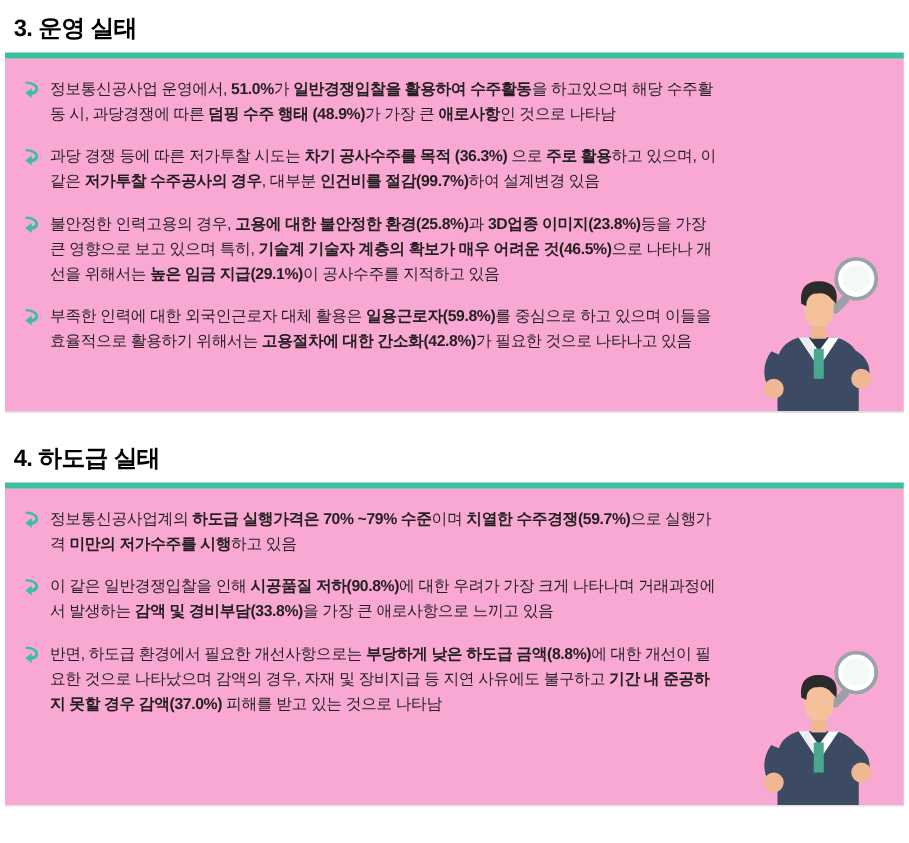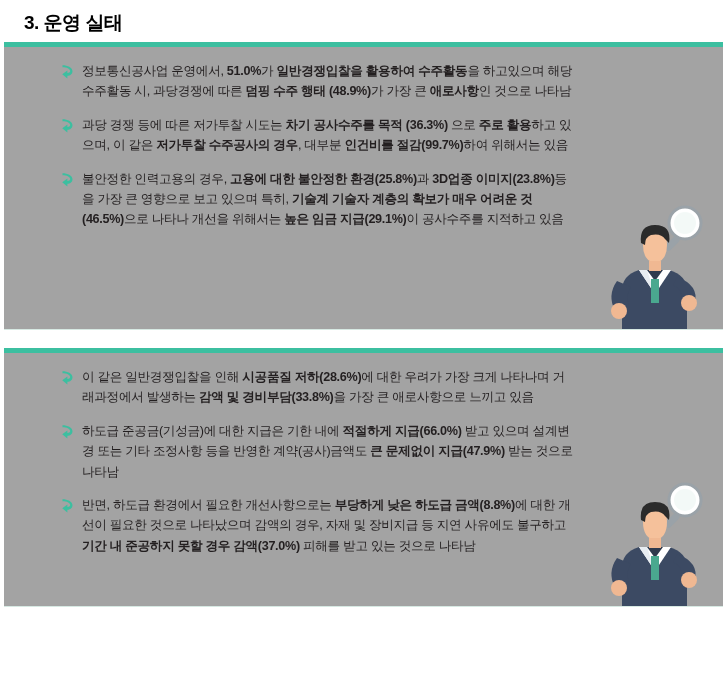--- a/index.html
+++ b/index.html
@@ -20,34 +20,33 @@
     height: 674px;
   }
   .section {
     position: relative;
   }
   .section-title {
     font-size: 19px;
     font-weight: bold;
     color: #000000;
     letter-spacing: -0.5px;
-    padding: 6px 0 6px 24px;
+    padding: 6px 0 6px 11px;
   }
   .rule {
     height: 5px;
     background: #3cbfa0;
     margin: 0 4px 0 4px;
   }
   .panel {
     position: relative;
     margin: 0 4px;
-    background: #a3a3a3;
+    background: #f9a8d4;
     border-bottom: 1px solid #d7e9e3;
     overflow: hidden;
-    padding-left: 42px;
   }
   .panel.sec1 { height: 282px; }
   .panel.sec2 { height: 253px; }
   .bullets {
     position: relative;
     z-index: 2;
     padding: 14px 150px 10px 14px;
   }
   .bullet {
     display: flex;
@@ -99,27 +98,33 @@
           <div class="bullet">
             <span class="arrow-icon"><svg viewBox="0 0 16 18" width="16" height="18">
                 <path d="M2.5 3.2 C7.5 3.2 12.5 5.4 12.5 9.2 C12.5 12.0 10.0 13.8 7.4 13.8 L7.4 16.4 L2.2 12.3 L7.4 8.4 L7.4 10.9 C9.0 10.9 10.2 10.3 10.2 9.0 C10.2 6.8 6.6 5.2 2.5 5.2 Z" fill="#3cbfa0"></path>
               </svg></span>
             <div class="btext"><span>정보통신공사업 운영에서, </span><b>51.0%</b><span>가 </span><b>일반경쟁입찰을 활용하여 수주활동</b><span>을 하고있으며 해당 수주활동 시, 과당경쟁에 따른 </span><b>덤핑 수주 행태 (48.9%)</b><span>가 가장 큰 </span><b>애로사항</b><span>인 것으로 나타남</span></div>
           </div>
           <div class="bullet">
             <span class="arrow-icon"><svg viewBox="0 0 16 18" width="16" height="18">
                 <path d="M2.5 3.2 C7.5 3.2 12.5 5.4 12.5 9.2 C12.5 12.0 10.0 13.8 7.4 13.8 L7.4 16.4 L2.2 12.3 L7.4 8.4 L7.4 10.9 C9.0 10.9 10.2 10.3 10.2 9.0 C10.2 6.8 6.6 5.2 2.5 5.2 Z" fill="#3cbfa0"></path>
               </svg></span>
-            <div class="btext"><span>과당 경쟁 등에 따른 저가투찰 시도는 </span><b>차기 공사수주를 목적 (36.3%)</b><span> 으로 </span><b>주로 활용</b><span>하고 있으며, 이 같은 </span><b>저가투찰 수주공사의 경우</b><span>, 대부분 </span><b>인건비를 절감(99.7%)</b><span>하여 위해서는 있음</span></div>
+            <div class="btext"><span>과당 경쟁 등에 따른 저가투찰 시도는 </span><b>차기 공사수주를 목적 (36.3%)</b><span> 으로 </span><b>주로 활용</b><span>하고 있으며, 이 같은 </span><b>저가투찰 수주공사의 경우</b><span>, 대부분 </span><b>인건비를 절감(99.7%)</b><span>하여 설계변경 있음</span></div>
           </div>
           <div class="bullet">
             <span class="arrow-icon"><svg viewBox="0 0 16 18" width="16" height="18">
                 <path d="M2.5 3.2 C7.5 3.2 12.5 5.4 12.5 9.2 C12.5 12.0 10.0 13.8 7.4 13.8 L7.4 16.4 L2.2 12.3 L7.4 8.4 L7.4 10.9 C9.0 10.9 10.2 10.3 10.2 9.0 C10.2 6.8 6.6 5.2 2.5 5.2 Z" fill="#3cbfa0"></path>
               </svg></span>
             <div class="btext"><span>불안정한 인력고용의 경우, </span><b>고용에 대한 불안정한 환경(25.8%)</b><span>과 </span><b>3D업종 이미지(23.8%)</b><span>등을 가장 큰 영향으로 보고 있으며 특히, </span><b>기술계 기술자 계층의 확보가 매우 어려운 것(46.5%)</b><span>으로 나타나 개선을 위해서는 </span><b>높은 임금 지급(29.1%)</b><span>이 공사수주를 지적하고 있음</span></div>
+          </div>
+          <div class="bullet">
+            <span class="arrow-icon"><svg viewBox="0 0 16 18" width="16" height="18">
+                <path d="M2.5 3.2 C7.5 3.2 12.5 5.4 12.5 9.2 C12.5 12.0 10.0 13.8 7.4 13.8 L7.4 16.4 L2.2 12.3 L7.4 8.4 L7.4 10.9 C9.0 10.9 10.2 10.3 10.2 9.0 C10.2 6.8 6.6 5.2 2.5 5.2 Z" fill="#3cbfa0"></path>
+              </svg></span>
+            <div class="btext"><span>부족한 인력에 대한 외국인근로자 대체 활용은 </span><b>일용근로자(59.8%)</b><span>를 중심으로 하고 있으며 이들을 효율적으로 활용하기 위해서는 </span><b>고용절차에 대한 간소화(42.8%)</b><span>가 필요한 것으로 나타나고 있음</span></div>
           </div>
         </div>
 
       <div class="figure fig1">
         <svg viewBox="0 0 136 130" width="136" height="130" xmlns="http://www.w3.org/2000/svg">
           <g>
             <circle cx="108" cy="24" r="16" fill="#ffffff" stroke="#9aa2a8" stroke-width="3"></circle>
             <circle cx="108" cy="24" r="11" fill="#eef7f4" opacity="0.7"></circle>
             <rect x="92" y="36" width="7" height="17" rx="3" transform="rotate(45 95 44)" fill="#9aa2a8"></rect>
           </g>
@@ -138,34 +143,35 @@
             <rect x="72" y="62" width="12" height="10" fill="#f0b892"></rect>
           </g>
         </svg>
       </div>
     </div>
   </div>
 
   <div class="gap"></div>
 
   <div class="section">
+    <div class="section-title">4. 하도급 실태</div>
     <div class="rule"></div>
     <div class="panel sec2">
       <div class="bullets" id="bullets-1">
           <div class="bullet">
             <span class="arrow-icon"><svg viewBox="0 0 16 18" width="16" height="18">
                 <path d="M2.5 3.2 C7.5 3.2 12.5 5.4 12.5 9.2 C12.5 12.0 10.0 13.8 7.4 13.8 L7.4 16.4 L2.2 12.3 L7.4 8.4 L7.4 10.9 C9.0 10.9 10.2 10.3 10.2 9.0 C10.2 6.8 6.6 5.2 2.5 5.2 Z" fill="#3cbfa0"></path>
               </svg></span>
-            <div class="btext"><span>이 같은 일반경쟁입찰을 인해 </span><b>시공품질 저하(28.6%)</b><span>에 대한 우려가 가장 크게 나타나며 거래과정에서 발생하는 </span><b>감액 및 경비부담(33.8%)</b><span>을 가장 큰 애로사항으로 느끼고 있음</span></div>
-          </div>
-          <div class="bullet">
-            <span class="arrow-icon"><svg viewBox="0 0 16 18" width="16" height="18">
-                <path d="M2.5 3.2 C7.5 3.2 12.5 5.4 12.5 9.2 C12.5 12.0 10.0 13.8 7.4 13.8 L7.4 16.4 L2.2 12.3 L7.4 8.4 L7.4 10.9 C9.0 10.9 10.2 10.3 10.2 9.0 C10.2 6.8 6.6 5.2 2.5 5.2 Z" fill="#3cbfa0"></path>
-              </svg></span>
-            <div class="btext"><span>하도급 준공금(기성금)에 대한 지급은 기한 내에 </span><b>적절하게 지급(66.0%)</b><span> 받고 있으며 설계변경 또는 기타 조정사항 등을 반영한 계약(공사)금액도 </span><b>큰 문제없이 지급(47.9%)</b><span> 받는 것으로 나타남</span></div>
+            <div class="btext"><span>정보통신공사업계의 </span><b>하도급 실행가격은 70% ~79% 수준</b><span>이며 </span><b>치열한 수주경쟁(59.7%)</b><span>으로 실행가격 </span><b>미만의 저가수주를 시행</b><span>하고 있음</span></div>
+          </div>
+          <div class="bullet">
+            <span class="arrow-icon"><svg viewBox="0 0 16 18" width="16" height="18">
+                <path d="M2.5 3.2 C7.5 3.2 12.5 5.4 12.5 9.2 C12.5 12.0 10.0 13.8 7.4 13.8 L7.4 16.4 L2.2 12.3 L7.4 8.4 L7.4 10.9 C9.0 10.9 10.2 10.3 10.2 9.0 C10.2 6.8 6.6 5.2 2.5 5.2 Z" fill="#3cbfa0"></path>
+              </svg></span>
+            <div class="btext"><span>이 같은 일반경쟁입찰을 인해 </span><b>시공품질 저하(90.8%)</b><span>에 대한 우려가 가장 크게 나타나며 거래과정에서 발생하는 </span><b>감액 및 경비부담(33.8%)</b><span>을 가장 큰 애로사항으로 느끼고 있음</span></div>
           </div>
           <div class="bullet">
             <span class="arrow-icon"><svg viewBox="0 0 16 18" width="16" height="18">
                 <path d="M2.5 3.2 C7.5 3.2 12.5 5.4 12.5 9.2 C12.5 12.0 10.0 13.8 7.4 13.8 L7.4 16.4 L2.2 12.3 L7.4 8.4 L7.4 10.9 C9.0 10.9 10.2 10.3 10.2 9.0 C10.2 6.8 6.6 5.2 2.5 5.2 Z" fill="#3cbfa0"></path>
               </svg></span>
             <div class="btext"><span>반면, 하도급 환경에서 필요한 개선사항으로는 </span><b>부당하게 낮은 하도급 금액(8.8%)</b><span>에 대한 개선이 필요한 것으로 나타났으며 감액의 경우, 자재 및 장비지급 등 지연 사유에도 불구하고 </span><b>기간 내 준공하지 못할 경우 감액(37.0%)</b><span> 피해를 받고 있는 것으로 나타남</span></div>
           </div>
         </div>
 
       <div class="figure fig2">

